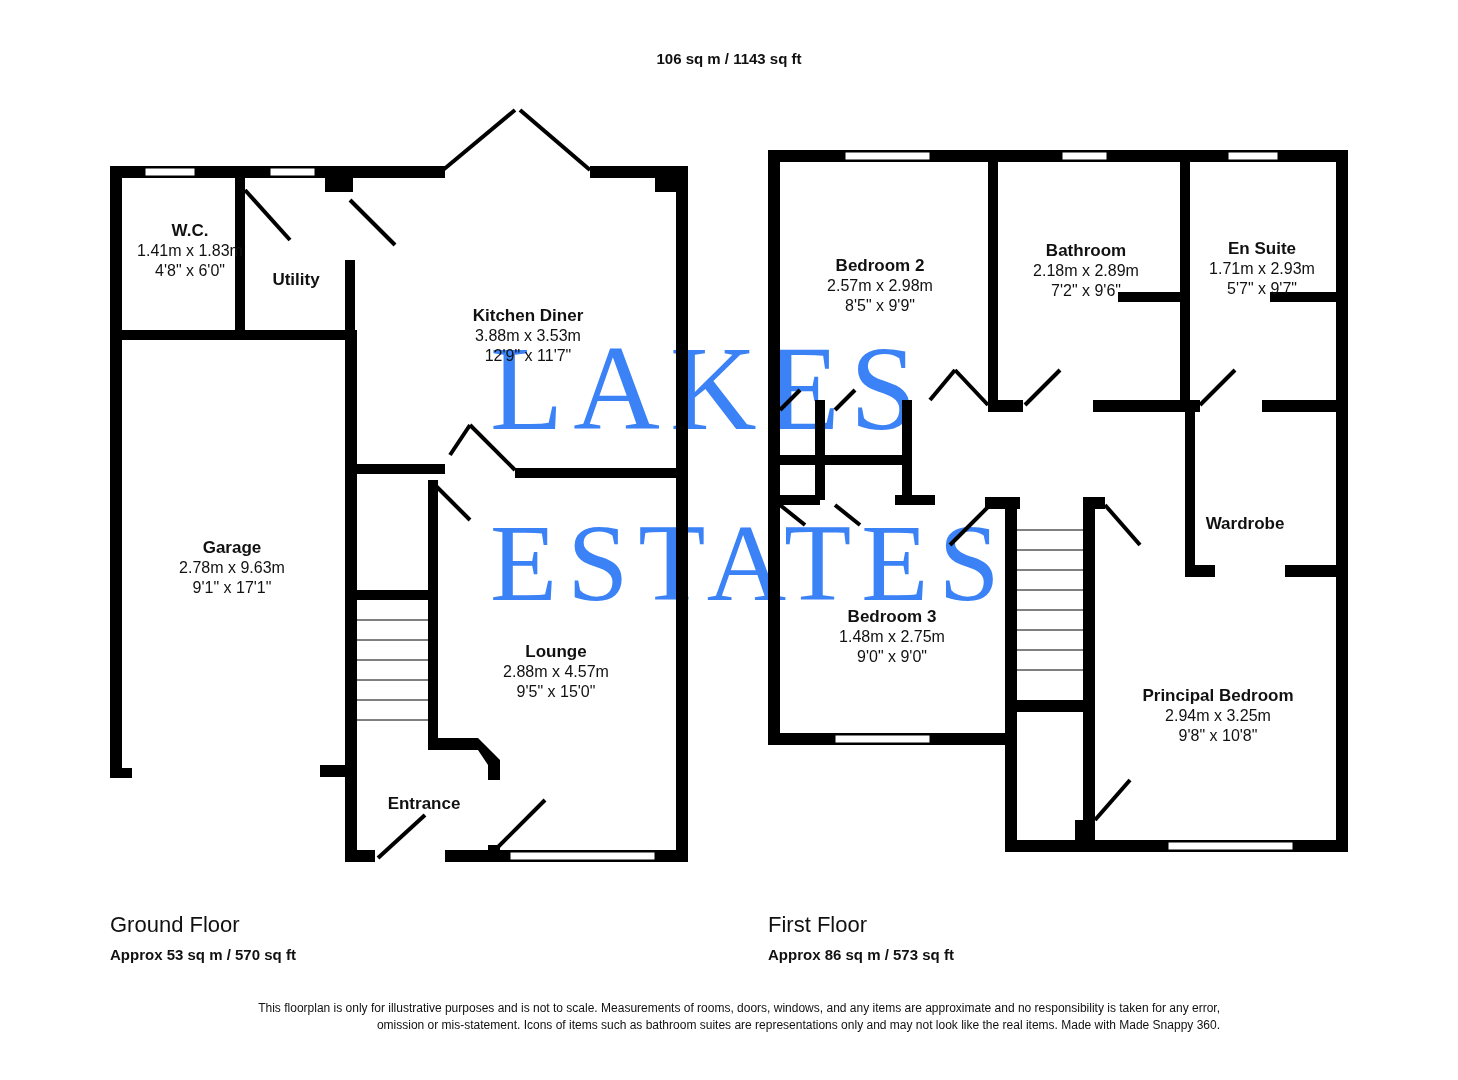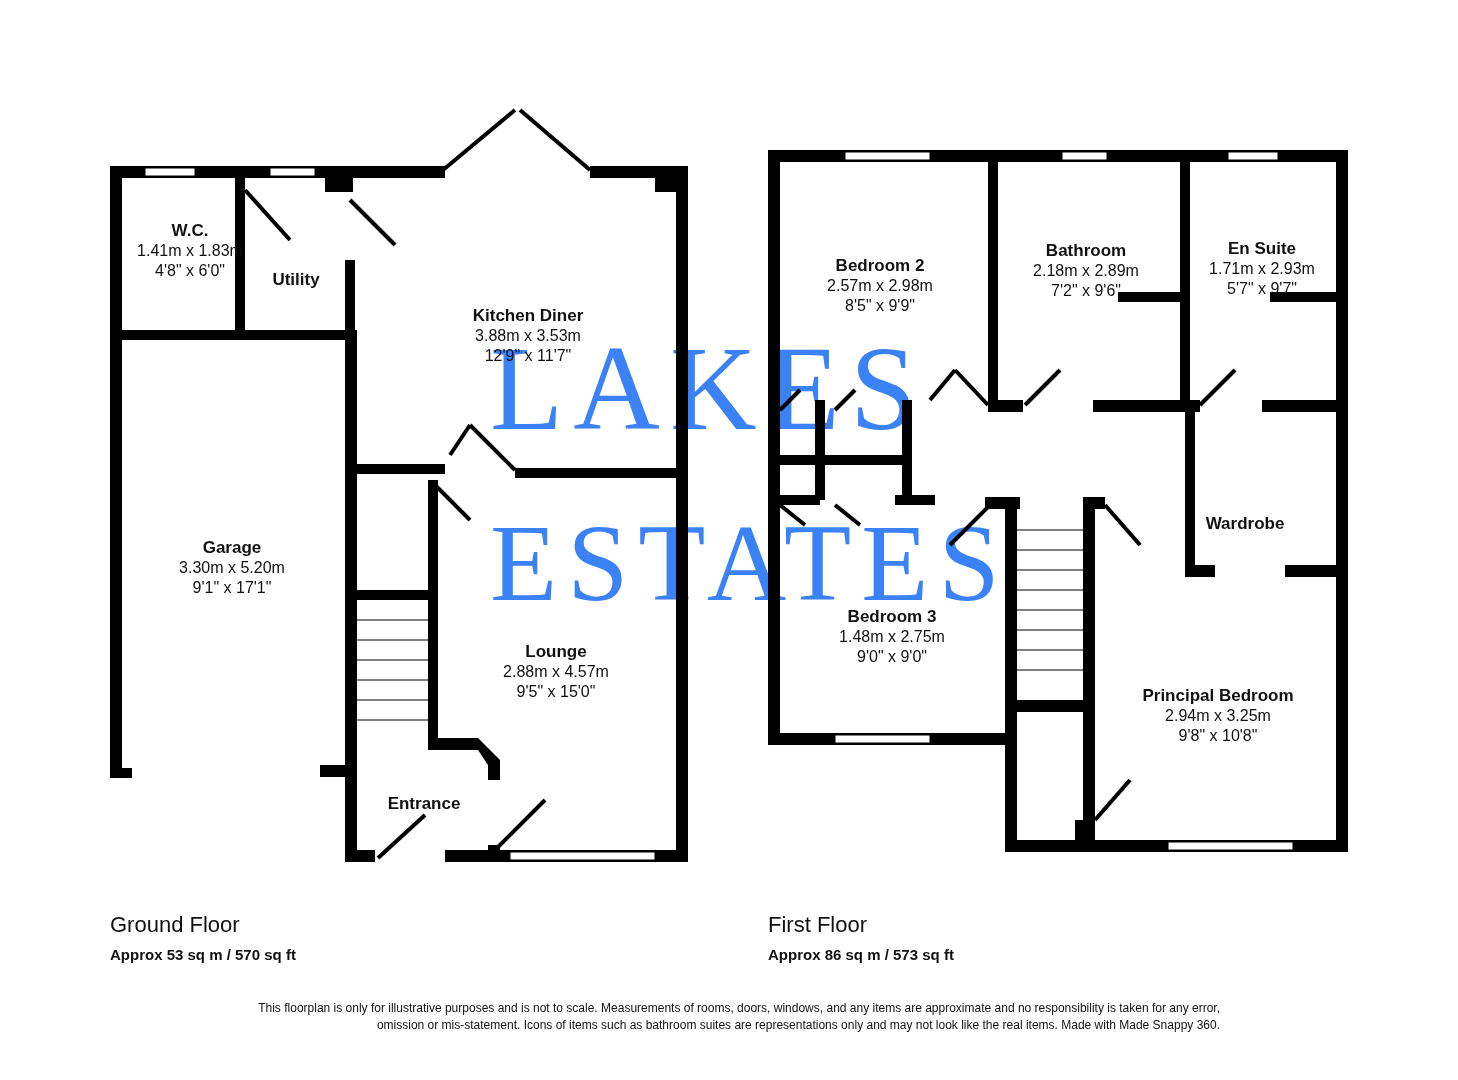--- a/index.html
+++ b/index.html
@@ -13,20 +13,21 @@
   .floor-title { position:absolute; font-size:22px; }
   .floor-area { position:absolute; font-size:15px; font-weight:bold; }
   .disclaimer { position:absolute; left:240px; width:980px; top:1000px; text-align:right;
                 font-size:12px; line-height:17px; }
   .watermark { position:absolute; color:#3b82f6; font-family:"Liberation Serif", serif; letter-spacing:10px; }
 </style>
 </head>
 <body>
 
 <div class="header">
+  <div>106 sq m / 1143 sq ft</div>
 </div>
 
 <div class="watermark" style="left:490px; top:320px; font-size:120px;">LAKES</div>
 <div class="watermark" style="left:490px; top:500px; font-size:110px;">ESTATES</div>
 
 <svg class="plan" width="1458" height="1080">
   <g fill="#000" stroke="none">
 
     <rect x="110" y="166" width="12" height="610"></rect>
     <rect x="110" y="166" width="335" height="12"></rect>
@@ -146,21 +147,21 @@
 <div class="room-label" style="left:296px; top:254px;">
   <div class="name">Utility</div>
 </div>
 <div class="room-label" style="left:528px; top:290px;">
   <div class="name">Kitchen Diner</div>
   <div>3.88m x 3.53m</div>
   <div>12'9" x 11'7"</div>
 </div>
 <div class="room-label" style="left:232px; top:522px;">
   <div class="name">Garage</div>
-  <div>3.30m x 5.20m</div>
+  <div>2.78m x 9.63m</div>
   <div>9'1" x 17'1"</div>
 </div>
 <div class="room-label" style="left:556px; top:626px;">
   <div class="name">Lounge</div>
   <div>2.88m x 4.57m</div>
   <div>9'5" x 15'0"</div>
 </div>
 <div class="room-label" style="left:424px; top:778px;">
   <div class="name">Entrance</div>
 </div>

